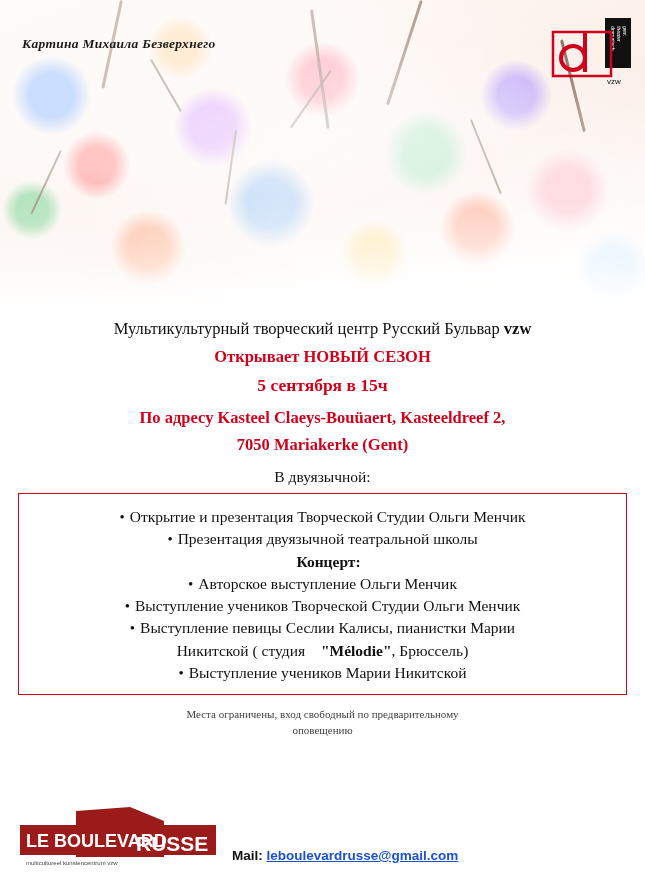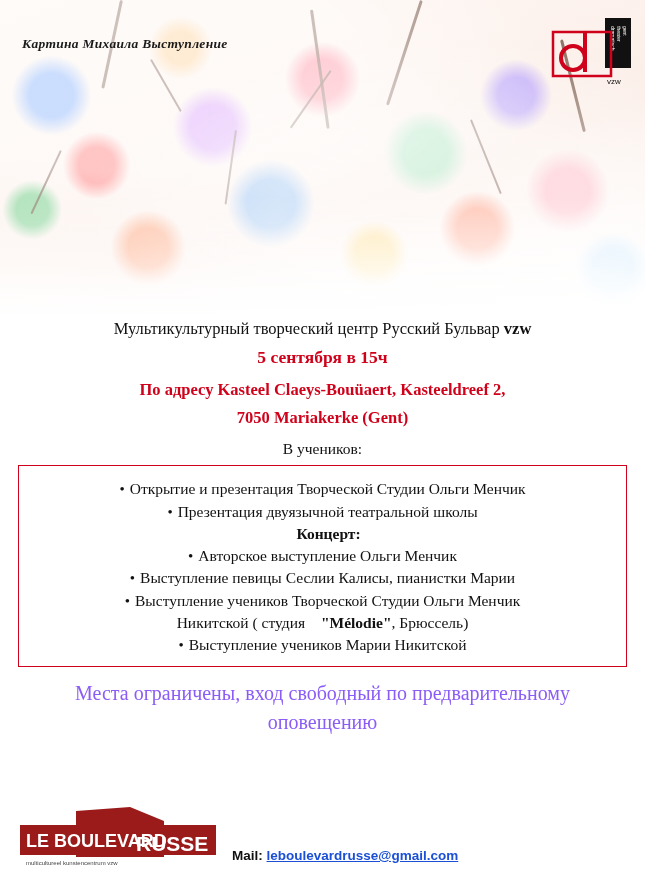--- a/index.html
+++ b/index.html
@@ -130,24 +130,24 @@
     position: relative;
   }
   .program-box li .bullet {
     font-size: 15px;
     margin-right: 5px;
   }
   .program-box li b { font-weight: bold; margin-left: 12px; }
 
   .note {
     text-align: center;
-    font-size: 20px;
+    font-size: 11px;
     line-height: 1.45;
     margin: 12px 55px 12px 55px;
-    color: #8b5cf6;
+    color: #404040;
   }
 
   
   .footer {
     position: absolute;
     left: 0;
     bottom: 20px;
     width: 617px;
     height: 74px;
   }
@@ -192,21 +192,21 @@
   <div class="branch" style="left:150px; top:60px; width:2px; height:60px; transform:rotate(-30deg);"></div>
   <div class="branch" style="left:310px; top:10px; width:3px; height:120px; transform:rotate(-8deg);"></div>
   <div class="branch" style="left:330px; top:70px; width:2px; height:70px; transform:rotate(35deg);"></div>
   <div class="branch" style="left:420px; top:0px; width:3px; height:110px; transform:rotate(18deg);"></div>
   <div class="branch" style="left:470px; top:120px; width:2px; height:80px; transform:rotate(-22deg);"></div>
   <div class="branch" style="left:235px; top:130px; width:2px; height:75px; transform:rotate(8deg);"></div>
   <div class="branch" style="left:560px; top:40px; width:3px; height:95px; transform:rotate(-14deg);"></div>
   <div class="branch" style="left:60px; top:150px; width:2px; height:70px; transform:rotate(25deg);"></div>
   <div class="wash"></div>
 
-  <div class="artwork-caption">Картина Михаила  Выступление</div>
+  <div class="artwork-caption">Картина Михаила  Безверхнего</div>
 
   <svg class="dt-logo" viewBox="0 0 84 74">
     <rect x="56" y="2" width="26" height="50" fill="#111"></rect>
     <g fill="#ffffff" font-family="Liberation Sans, sans-serif" font-size="5">
       <text x="62" y="10" transform="rotate(90 62 10)">dramatisch</text>
       <text x="68" y="10" transform="rotate(90 68 10)">theater</text>
       <text x="74" y="10" transform="rotate(90 74 10)">gent</text>
     </g>
     <rect x="4" y="16" width="58" height="44" fill="none" stroke="#d0021b" stroke-width="2.5"></rect>
     <circle cx="24" cy="42" r="12" fill="none" stroke="#d0021b" stroke-width="4"></circle>
@@ -214,34 +214,35 @@
     <text x="58" y="68" font-family="Liberation Sans, sans-serif" font-size="8" fill="#111">vzw</text>
   </svg>
 </div>
 
 <div class="body-wrap">
 
   <div class="line l-black">
     <span>Мультикультурный творческий центр Русский Бульвар </span><b>vzw</b>
   </div>
 
+  <div class="line l-red mt6">Открывает НОВЫЙ СЕЗОН</div>
   <div class="line l-red big mt6">5 сентября в 15ч</div>
   <div class="line l-red mt10">По адресу Kasteel Claeys-Bouüaert, Kasteeldreef 2,</div>
   <div class="line l-red mt6">7050 Mariakerke (Gent)</div>
 
-  <div class="program-label">В учеников:</div>
+  <div class="program-label">В двуязычной:</div>
 
   <div class="program-box">
     <ul>
       <li><span class="bullet">•</span><span>Открытие и презентация Творческой Студии Ольги Менчик</span></li>
       <li><span class="bullet">•</span><span>Презентация двуязычной театральной школы</span></li>
       <li class="nobullet"><b>Концерт:</b></li>
       <li><span class="bullet">•</span><span>Авторское выступление Ольги Менчик</span></li>
+      <li><span class="bullet">•</span><span>Выступление учеников Творческой Студии Ольги Менчик</span></li>
       <li><span class="bullet">•</span><span>Выступление певицы Сеслии Калисы, пианистки Марии</span></li>
-      <li><span class="bullet">•</span><span>Выступление учеников Творческой Студии Ольги Менчик</span></li>
       <li class="nobullet">
         <span>Никитской ( студия </span><b>"Mélodie"</b><span>, Брюссель)</span>
       </li>
       <li><span class="bullet">•</span><span>Выступление учеников Марии Никитской</span></li>
     </ul>
   </div>
 
   <div class="note">
     <div>Места ограничены, вход свободный по предварительному</div>
     <div>оповещению</div>

